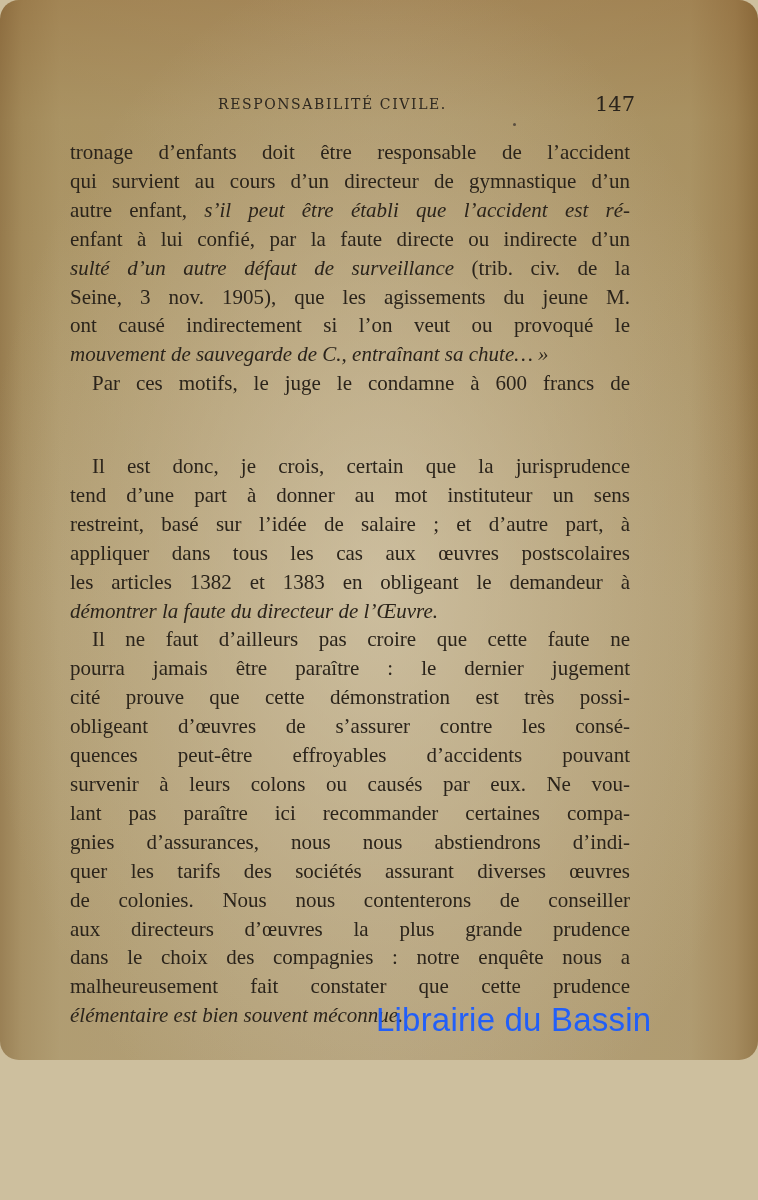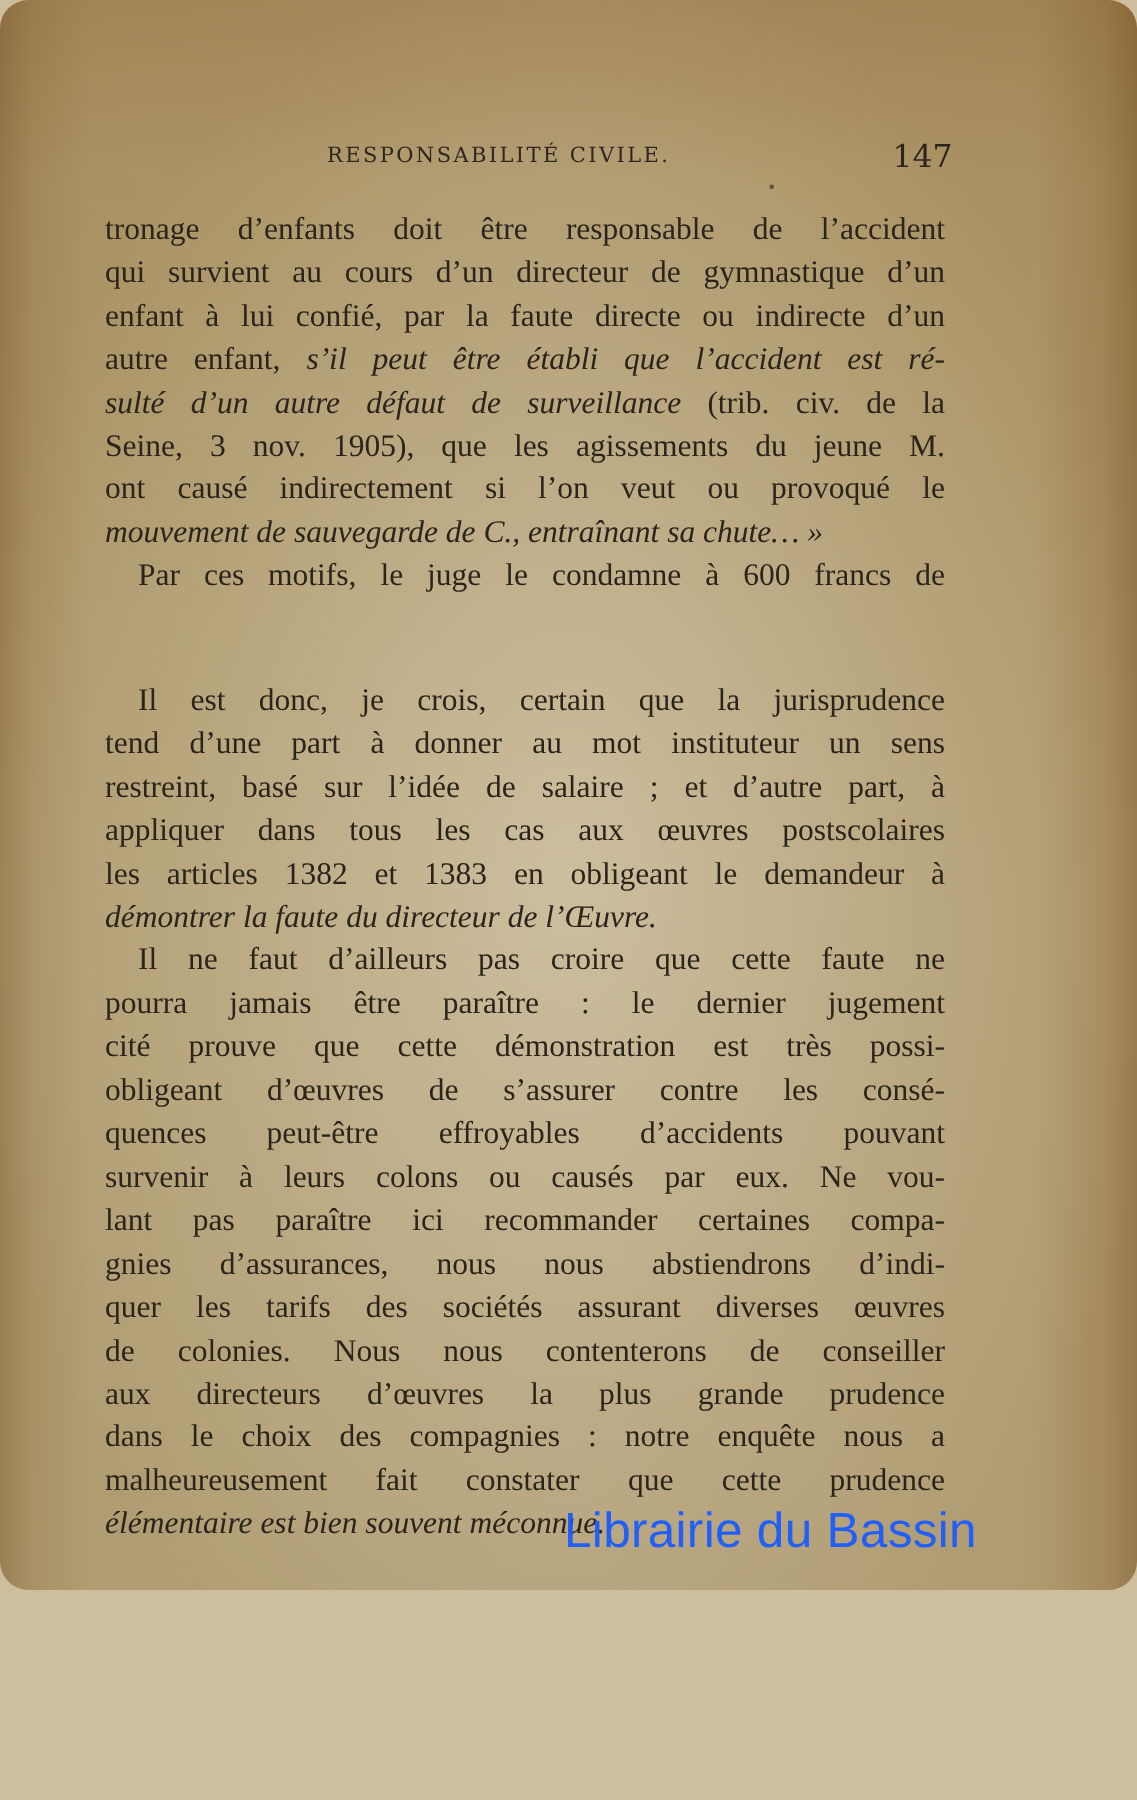--- a/index.html
+++ b/index.html
@@ -55,22 +55,22 @@
 
 <div class="page">
 
   <div class="running-head">RESPONSABILITÉ CIVILE.</div>
   <div class="page-number">147</div>
   <div class="dot"></div>
 
   <div class="text block1">
     <span class="line">tronage d’enfants doit être responsable de l’accident</span>
     <span class="line">qui survient au cours d’un directeur de gymnastique d’un</span>
+    <span class="line"><span>autre enfant, </span><span class="it">s’il peut être établi que l’accident est ré-</span></span>
     <span class="line">enfant à lui confié, par la faute directe ou indirecte d’un</span>
-    <span class="line"><span>autre enfant, </span><span class="it">s’il peut être établi que l’accident est ré-</span></span>
     <span class="line"><span class="it">sulté d’un autre défaut de surveillance</span><span> (trib. civ. de la</span></span>
     <span class="line">Seine, 3 nov. 1905), que les agissements du jeune M.</span>
     <span class="line">ont causé indirectement si l’on veut ou provoqué le</span>
     <span class="line last">mouvement de sauvegarde de C., entraînant sa chute… »</span>
     <span class="line indent">Par ces motifs, le juge le condamne à 600 francs de</span>
   </div>
 
   <div class="text block2">
     <span class="line indent">Il est donc, je crois, certain que la jurisprudence</span>
     <span class="line">tend d’une part à donner au mot instituteur un sens</span>

